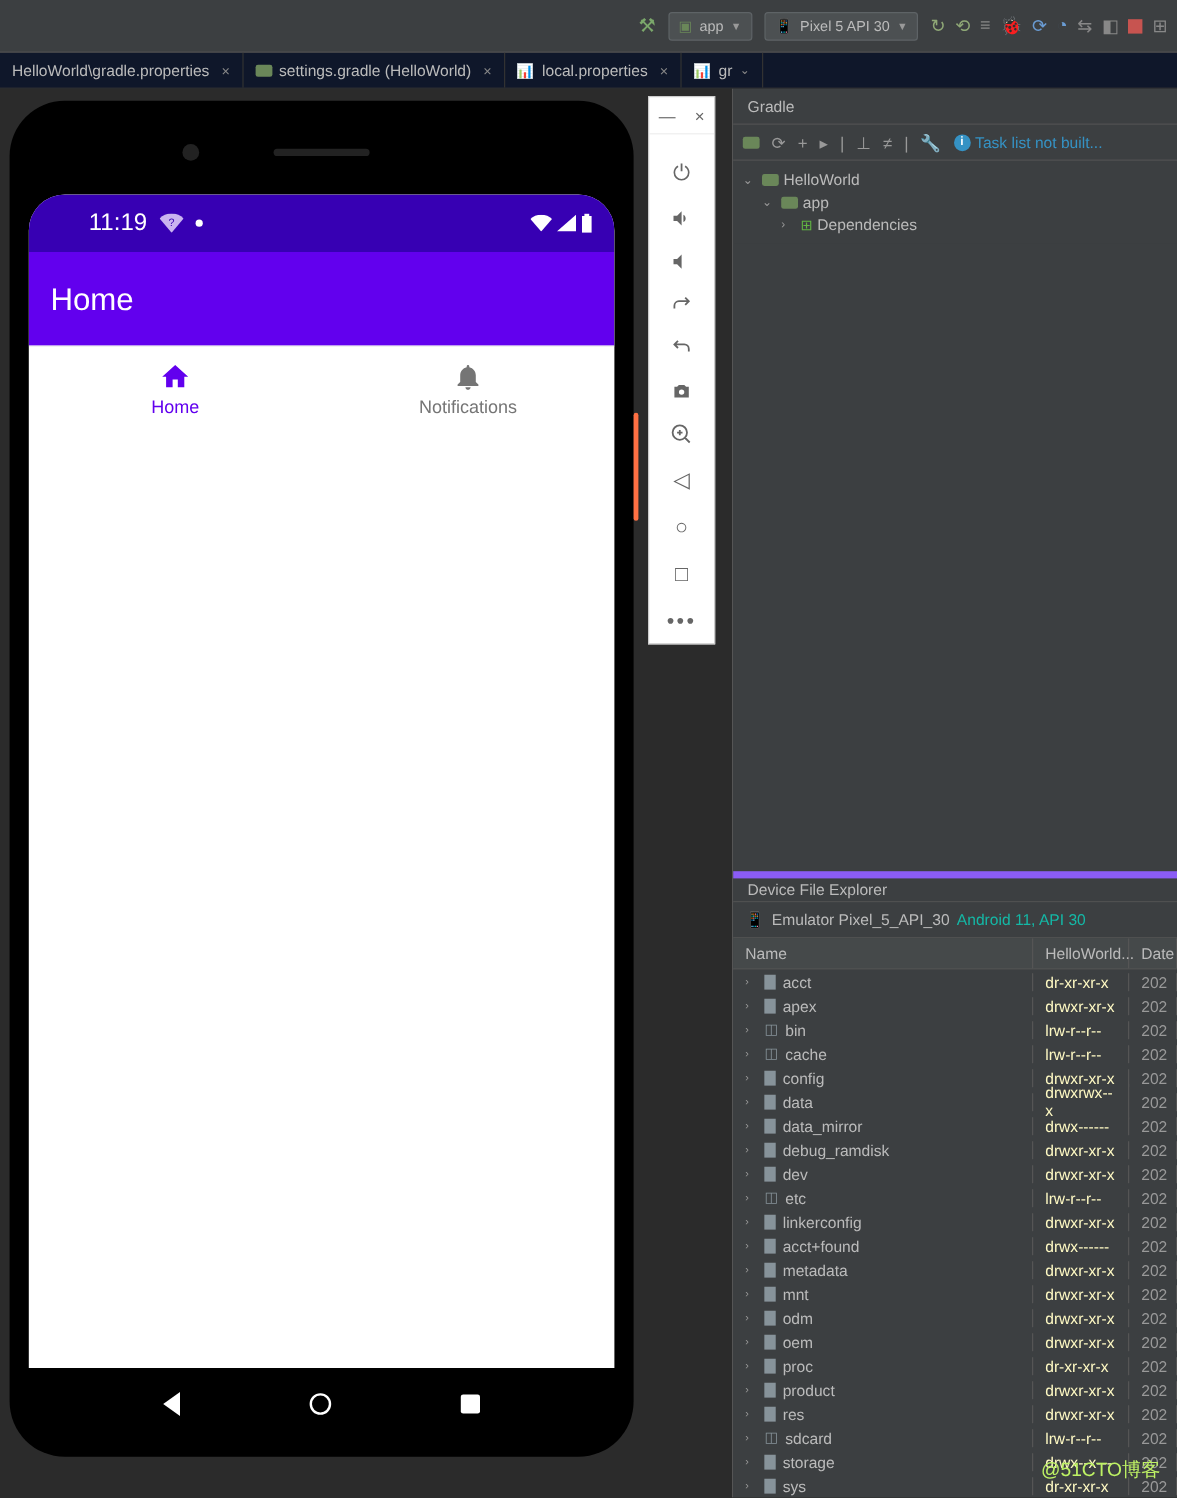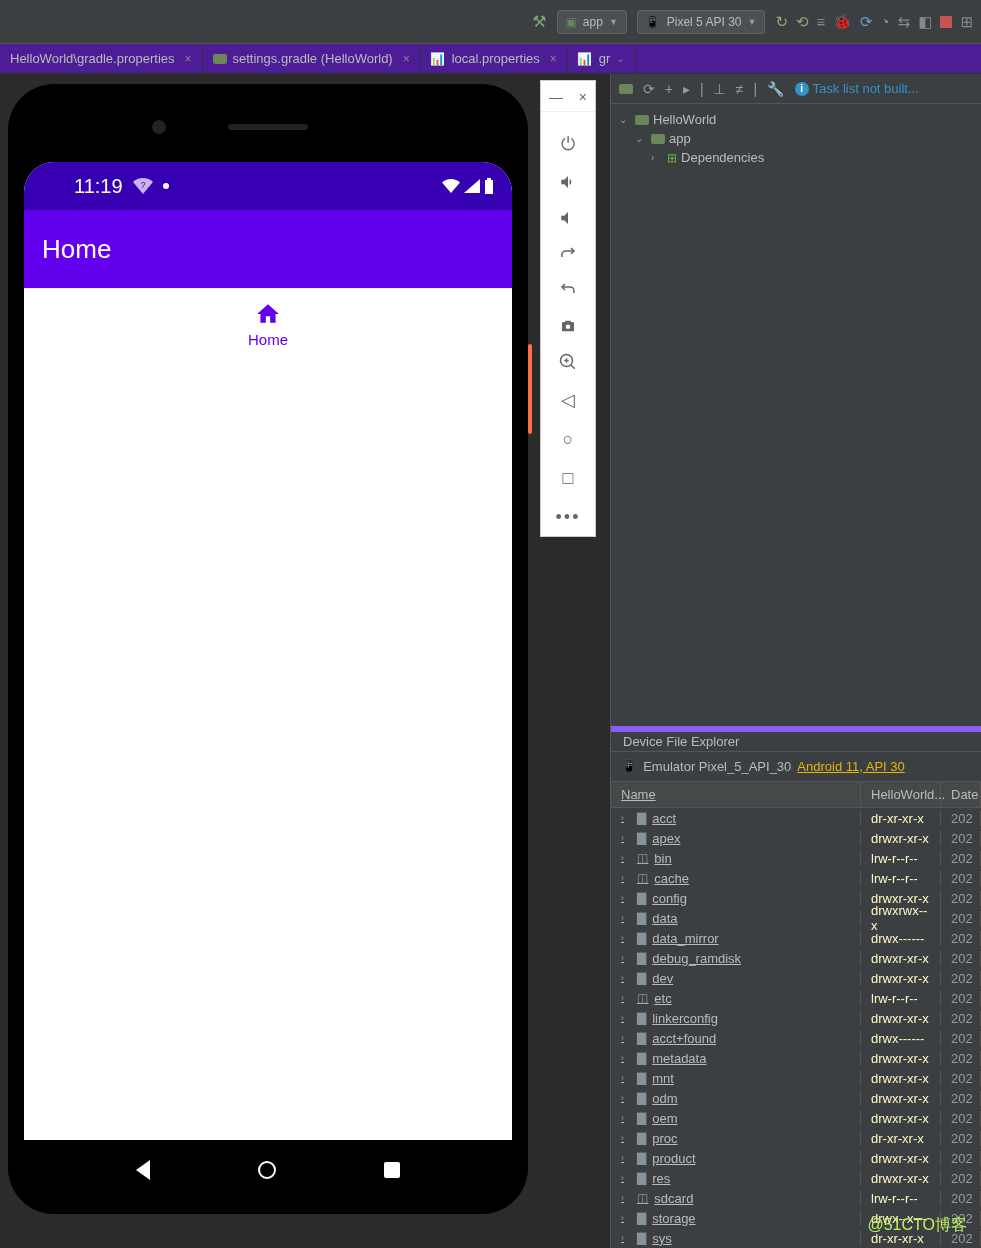--- a/index.html
+++ b/index.html
@@ -10,21 +10,21 @@
 .top-toolbar .tb-group { display: flex; align-items: center; gap: 8px; }
 .top-toolbar .hammer { color: #7ba86b; font-size: 16px; }
 .top-toolbar .dropdown { background: #4c5052; border: 1px solid #5e6366; border-radius: 3px; padding: 2px 8px; display: flex; align-items: center; gap: 6px; color: #bbb; font-size: 12px; height: 24px; }
 .top-toolbar .dropdown .arrow { font-size: 9px; color: #999; }
 .top-toolbar .tb-icon { color: #8fa876; font-size: 15px; cursor: pointer; }
 .top-toolbar .tb-icon.blue { color: #6a9cd4; }
 .top-toolbar .tb-icon.red { width: 12px; height: 12px; background: #c75450; display: inline-block; }
 .top-toolbar .tb-icon.gray { color: #888; }
 
 
-.editor-tabs { height: 30px; background: #4c1d95; display: flex; align-items: flex-start; border-bottom: 1px solid #323232; }
+.editor-tabs { height: 30px; background: #0f172a; display: flex; align-items: flex-start; border-bottom: 1px solid #323232; }
 .editor-tab { padding: 0 10px; height: 100%; display: flex; align-items: center; gap: 6px; color: #bbb; font-size: 13px; border-right: 1px solid #323232; }
 .editor-tab .close { color: #888; font-size: 12px; margin-left: 4px; }
 .editor-tab .ic { color: #a9b7c6; font-size: 12px; }
 
 
 .main { display: flex; height: calc(100% - 74px); }
 .left-area { width: 610px; background: #2b2b2b; position: relative; }
 .right-area { flex: 1; display: flex; flex-direction: column; background: #3c3f41; border-left: 1px solid #555; }
 
 
@@ -68,24 +68,24 @@
 .tree-row { display: flex; align-items: center; padding: 2px 8px; gap: 4px; color: #bbb; font-size: 13px; }
 .tree-row .chev { color: #999; font-size: 10px; width: 12px; }
 .tree-row .ic { color: #9876aa; font-size: 12px; }
 .tree-indent-1 { padding-left: 24px; }
 .tree-indent-2 { padding-left: 40px; }
 .gradle-spacer { flex: 1; background: #3c3f41; }
 
 
 .dfe-header { height: 26px; background: #3c3f41; border-top: 6px solid #8b5cf6; border-bottom: 1px solid #555; display: flex; align-items: center; padding: 0 12px; color: #bbb; font-size: 13px; }
 .dfe-device { height: 30px; background: #3c3f41; border-bottom: 1px solid #555; display: flex; align-items: center; padding: 0 10px; gap: 6px; color: #bbb; font-size: 13px; }
-.dfe-device .dim { color: #eab308; text-decoration: underline; }
+.dfe-device .dim { color: #14b8a6; }
 .dfe-table-header { height: 26px; background: #45494a; display: flex; border-bottom: 1px solid #555; }
 .dfe-col { display: flex; align-items: center; padding: 0 10px; color: #bbb; font-size: 13px; border-right: 1px solid #555; }
-.col-name { flex: 1; text-decoration: underline; }
+.col-name { flex: 1; }
 .col-perm { width: 80px; }
 .col-date { width: 40px; }
 .dfe-rows { max-height: 440px; overflow: hidden; background: #3c3f41; }
 .dfe-row { height: 20px; display: flex; align-items: center; font-size: 13px; }
 .dfe-row .col-name { display: flex; align-items: center; gap: 6px; padding-left: 10px; }
 .dfe-row .chev { color: #999; font-size: 9px; width: 10px; }
 .dfe-row .folder-ic { color: #87939a; font-size: 12px; }
 .dfe-row .col-perm { color: #fef9c3; }
 .dfe-row .col-date { color: #999; }
 
@@ -228,33 +228,42 @@
             </div>
             <div class="bottom-nav">
               <div class="nav-item active">
                 <span class="nav-icon">
                   <svg width="26" height="26" viewBox="0 0 24 24">
                       <path fill="#6200ee" d="M10 20v-6h4v6h5v-8h3L12 3 2 12h3v8z"></path>
                     </svg>
                 </span>
                 <span>Home</span>
               </div>
+              <div class="nav-item">
+                <span class="nav-icon">
+                  <svg width="26" height="26" viewBox="0 0 24 24">
+                      <path fill="#757575" d="M12 22c1.1 0 2-.9 2-2h-4c0 1.1.9 2 2 2zm6-6V11c0-3.1-2-5.6-5-6.3V4a1 1 0 10-2 0v.7C8 5.4 6 7.9 6 11v5l-2 2v1h16v-1l-2-2z"></path>
+                    </svg>
+                </span>
+                <span>Notifications</span>
+              </div>
             </div>
           </div>
           <div class="android-nav">
             <div class="an-back"></div>
             <div class="an-home"></div>
             <div class="an-recent"></div>
           </div>
         </div>
       </div>
     </div>
   </div>
 
   <div class="right-area">
+    <div class="gradle-header">Gradle</div>
     <div class="gradle-toolbar">
       <span class="elephant"></span>
       <span class="gt-icon">⟳</span>
       <span class="gt-icon">+</span>
       <span class="gt-icon">▸</span>
       <span class="gt-icon">|</span>
       <span class="gt-icon">⊥</span>
       <span class="gt-icon">≠</span>
       <span class="gt-icon">|</span>
       <span class="gt-icon">🔧</span>

